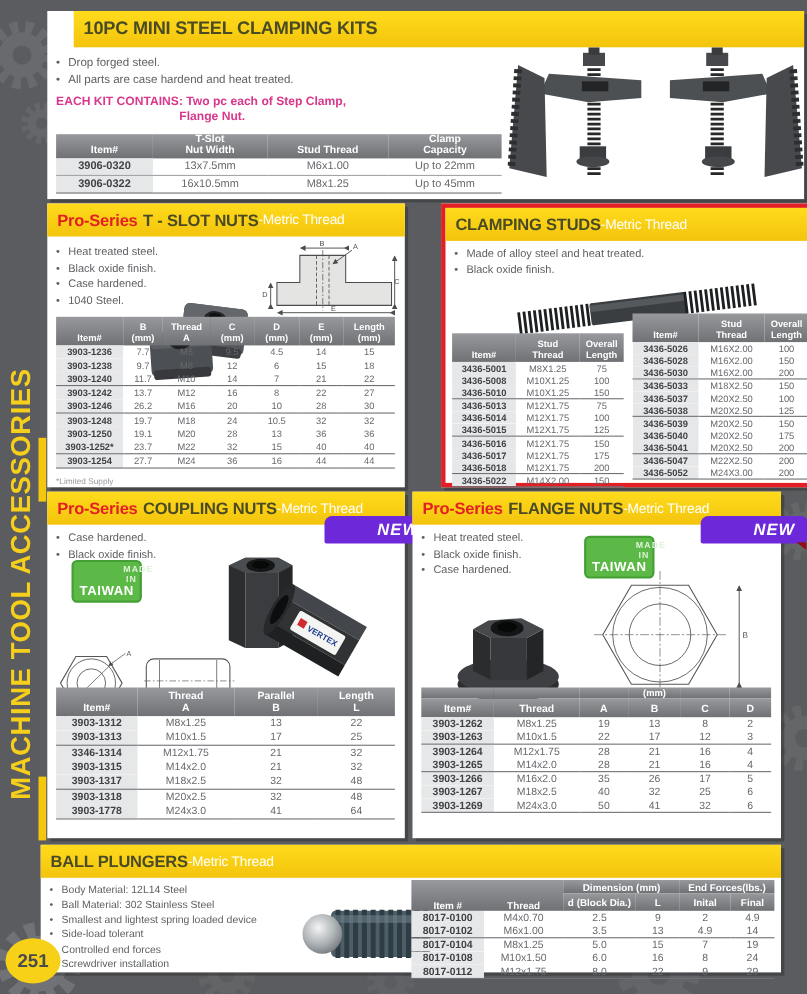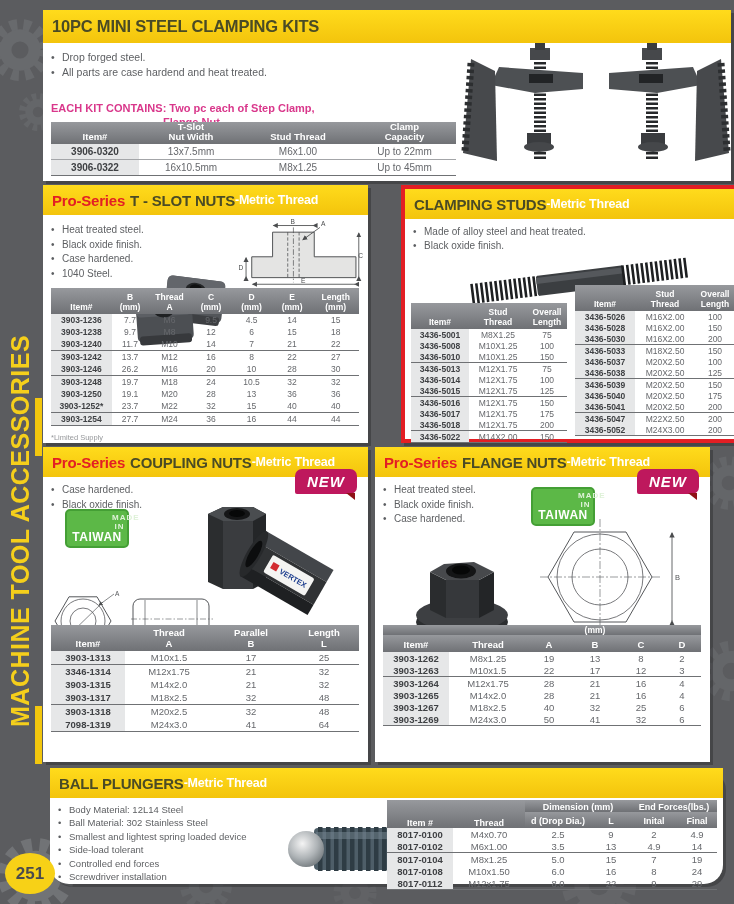--- a/index.html
+++ b/index.html
@@ -11,22 +11,22 @@
   .gear{position:absolute;z-index:0;}
   .card{position:absolute;background:#fff;z-index:1;box-shadow:3px 3px 0 rgba(30,30,32,.35);}
   .band{
     position:absolute;left:0;top:0;right:0;height:30px;
     background:linear-gradient(#ffdb1c,#f3c40c);
     display:flex;align-items:center;padding-left:9px;box-sizing:border-box;
     white-space:nowrap;overflow:hidden;
   }
   .t-pre{color:#e31e24;font-weight:bold;font-size:15px;margin-right:5px;letter-spacing:-.2px;}
   .t-main{color:#4a4b25;font-weight:bold;font-size:15px;letter-spacing:-.2px;}
-  .t-suffix{color:#fff;font-weight:bold;font-size:12.5px;letter-spacing:-.2px;}
-  .band.big{height:33px;}
+  .t-suffix{color:#fff;font-weight:normal;font-size:12.5px;letter-spacing:-.2px;}
+  .band.big{height:33px;margin-left:24px;}
   .band.big .t-main{font-size:16.5px;}
   .bullets{position:absolute;color:#5d5f62;}
   .bullet-line{display:flex;}
   .bullet-line .dot{width:11px;flex:none;}
   .kit-note{position:absolute;color:#d9378b;font-weight:bold;font-size:11px;line-height:13.5px;}
   .kit-note .ind{padding-left:112px;}
   
   table.spec{border-collapse:collapse;position:absolute;table-layout:fixed;z-index:2;}
   table.spec th{
     background:linear-gradient(#97999d,#6f7175);color:#fff;font-weight:bold;
@@ -42,23 +42,23 @@
   .t-coup{font-size:9.5px;}  .t-coup th{font-size:9.5px;height:24px;}  .t-coup th div{line-height:10.5px;} .t-coup td{height:13px;}
   .t-flange{font-size:9.5px;}.t-flange th{font-size:9.5px;}            .t-flange td{height:12px;}
   .t-flange tr.mmrow th{height:10px;font-size:8.5px;padding-bottom:0;}
   .t-flange tr.labrow th{height:15px;}
   .t-plung{font-size:9.5px;} .t-plung th{font-size:9px;}               .t-plung td{height:12px;}
   .t-plung tr.grprow th{height:12px;padding-bottom:0;}
   .t-plung tr.labrow th{height:14px;}
   .footnote{position:absolute;font-size:7.5px;color:#97999c;}
   
   .new-badge{
-    position:absolute;width:62px;height:25px;background:#be185d;border-radius:7px 7px 7px 2px;
+    position:absolute;width:62px;height:25px;background:#6d28d9;border-radius:7px 7px 7px 2px;
     color:#fff;font-weight:bold;font-style:italic;font-size:15px;letter-spacing:1px;
-    display:flex;align-items:center;justify-content:center;z-index:3;
+    display:flex;align-items:center;justify-content:center;z-index:3;padding-left:36px;
   }
   .new-badge::after{
     content:'';position:absolute;right:2px;bottom:-6px;
     border-top:7px solid #8f1116;border-left:9px solid transparent;
   }
   .taiwan{
     position:absolute;width:60px;background:#5cb847;border:2px solid #449f35;border-radius:5px;
     text-align:center;color:#fff;padding:2px 0 3px 0;z-index:3;
   }
   .taiwan .tw1{font-size:8px;font-weight:bold;letter-spacing:1px;color:#dff2d8;line-height:9px;padding-left:45px;}
@@ -151,21 +151,21 @@
   <div class="bullets" style="left:8px;top:40px;font-size:10.5px;line-height:14.5px;">
       <div class="bullet-line">
         <span class="dot">•</span>
         <span>Drop forged steel.</span>
       </div>
       <div class="bullet-line">
         <span class="dot">•</span>
         <span>All parts are case hardend and heat treated.</span>
       </div>
     </div>
-  <div class="kit-note" style="left:8px;top:92px;">
+  <div class="kit-note" style="left:8px;top:76px;">
     <div><span>EACH KIT CONTAINS:</span> <span>Two pc each of Step Clamp,</span></div>
     <div class="ind">Flange Nut.</div>
   </div>
   <table class="spec t-kits" style="left:8px;top:112px;width:405px;">
     <colgroup>
         <col style="width:88px">
         <col style="width:104px">
         <col style="width:110px">
         <col style="width:103px">
       </colgroup>
@@ -650,20 +650,26 @@
             <div>B</div>
           </th>
         <th>
             <div>Length</div>
             <div>L</div>
           </th>
       </tr>
     </thead>
     <tbody>
         <tr>
+          <td class="c-item">3903-1312</td>
+          <td>M8x1.25</td>
+          <td>13</td>
+          <td>22</td>
+        </tr>
+        <tr>
           <td class="c-item">3903-1313</td>
           <td>M10x1.5</td>
           <td>17</td>
           <td>25</td>
         </tr>
         <tr class="brk">
           <td class="c-item">3346-1314</td>
           <td>M12x1.75</td>
           <td>21</td>
           <td>32</td>
@@ -680,21 +686,21 @@
           <td>32</td>
           <td>48</td>
         </tr>
         <tr class="brk">
           <td class="c-item">3903-1318</td>
           <td>M20x2.5</td>
           <td>32</td>
           <td>48</td>
         </tr>
         <tr>
-          <td class="c-item">7098-1319</td>
+          <td class="c-item">3903-1778</td>
           <td>M24x3.0</td>
           <td>41</td>
           <td>64</td>
         </tr>
       </tbody>
   </table>
 </div>
 
 <div class="card" style="left:375px;top:447px;width:335px;height:315px;">
   <div class="band">
@@ -799,41 +805,49 @@
           <td>4</td>
         </tr>
         <tr>
           <td class="c-item">3903-1265</td>
           <td>M14x2.0</td>
           <td>28</td>
           <td>21</td>
           <td>16</td>
           <td>4</td>
         </tr>
+        <tr class="brk">
+          <td class="c-item">3903-1266</td>
+          <td>M16x2.0</td>
+          <td>35</td>
+          <td>26</td>
+          <td>17</td>
+          <td>5</td>
+        </tr>
         <tr>
           <td class="c-item">3903-1267</td>
           <td>M18x2.5</td>
           <td>40</td>
           <td>32</td>
           <td>25</td>
           <td>6</td>
         </tr>
         <tr>
           <td class="c-item">3903-1269</td>
           <td>M24x3.0</td>
           <td>50</td>
           <td>41</td>
           <td>32</td>
           <td>6</td>
         </tr>
       </tbody>
   </table>
 </div>
 
-<div class="card" style="left:50px;top:768px;width:673px;height:116px;border-radius:19px;">
+<div class="card" style="left:37px;top:768px;width:673px;height:116px;">
   <div class="band">
     <span class="t-main">BALL PLUNGERS</span>
       <span class="t-suffix">-Metric Thread</span>
   </div>
   <div class="bullets" style="left:8px;top:35px;font-size:9.5px;line-height:13.4px;">
       <div class="bullet-line">
         <span class="dot">•</span>
         <span>Body Material: 12L14 Steel</span>
       </div>
       <div class="bullet-line">
@@ -876,21 +890,21 @@
         <col style="width:40px">
       </colgroup>
     <thead>
       <tr class="grprow">
         <th rowspan="2">Item #</th>
         <th rowspan="2">Thread</th>
         <th colspan="2">Dimension (mm)</th>
         <th colspan="2">End Forces(lbs.)</th>
       </tr>
       <tr class="labrow">
-        <th>d (Drop Dia.)</th>
+        <th>d (Block Dia.)</th>
         <th>L</th>
         <th>Inital</th>
         <th>Final</th>
       </tr>
     </thead>
     <tbody>
         <tr>
           <td class="c-item">8017-0100</td>
           <td>M4x0.70</td>
           <td>2.5</td>

